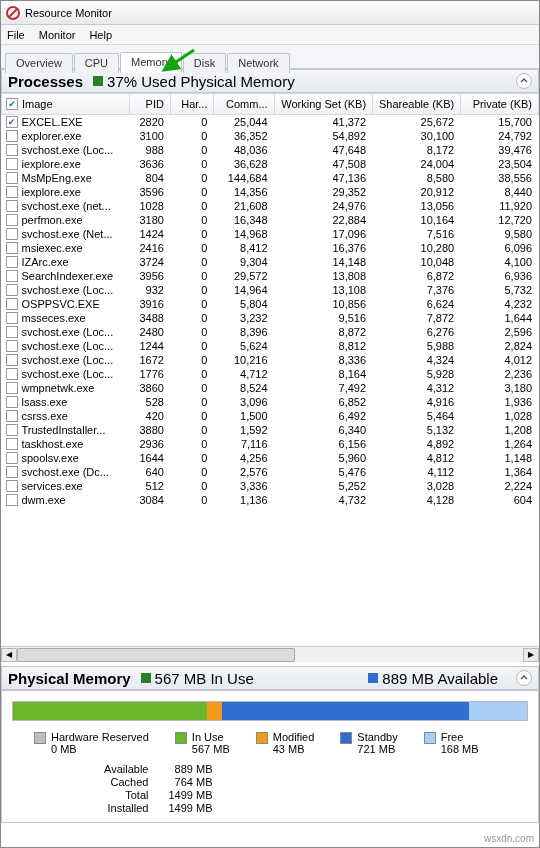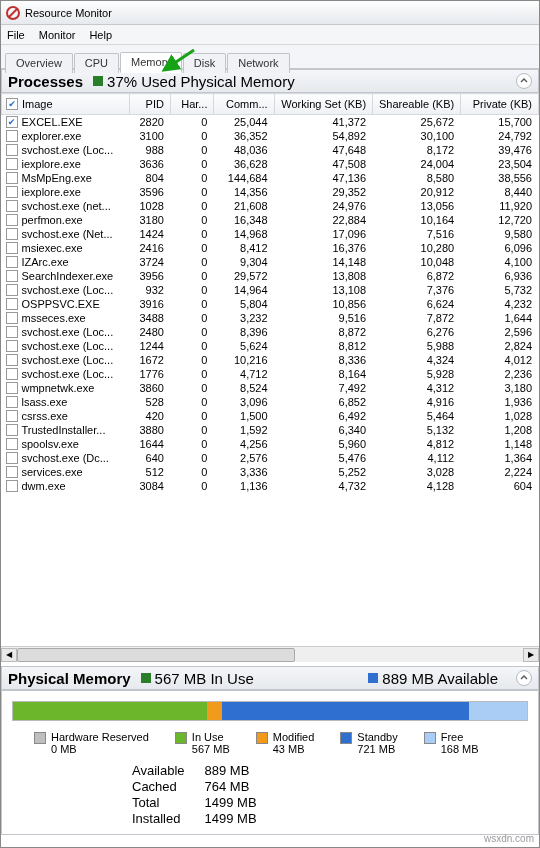--- a/index.html
+++ b/index.html
@@ -126,21 +126,21 @@
   height: 20px;
   background:#eee;
   border:1px solid #bbb;
   display:flex;
   margin: 2px 0 10px;
 }
 .usagebar div { height:100%; }
 .legend { display:flex; gap:26px; margin-left:22px; margin-bottom:8px;}
 .leg { display:flex; gap:5px; font-size:11px; }
 .leg .sw { width:12px; height:12px; border:1px solid #888; margin-top:1px;}
-.stats { display:grid; grid-template-columns: auto auto; column-gap: 20px; row-gap:1px; width:max-content; margin-left: 120px; font-size:13px;}
+.stats { display:grid; grid-template-columns: auto auto; column-gap: 20px; row-gap:1px; width:max-content; margin-left: 92px; font-size:11px;text-align:right;}
 .watermark { position:absolute; right:6px; bottom:4px; font-size:10px; color:#999;}
 </style>
 </head>
 <body>
 
 <div class="titlebar">
   <span class="icon">
     <svg width="14" height="14" viewBox="0 0 14 14">
         <circle cx="7" cy="7" r="6" fill="none" stroke="#c03030" stroke-width="2"></circle>
         <line x1="3" y1="11" x2="11" y2="3" stroke="#c03030" stroke-width="2"></line>
@@ -526,20 +526,34 @@
               <span class="cb"></span>
               <span>TrustedInstaller...</span>
             </span>
           </td>
           <td class="num">3880</td>
           <td class="num">0</td>
           <td class="num">1,592</td>
           <td class="num">6,340</td>
           <td class="num">5,132</td>
           <td class="num">1,208</td>
+        </tr>
+        <tr>
+          <td>
+            <span class="imgcell">
+              <span class="cb"></span>
+              <span>taskhost.exe</span>
+            </span>
+          </td>
+          <td class="num">2936</td>
+          <td class="num">0</td>
+          <td class="num">7,116</td>
+          <td class="num">6,156</td>
+          <td class="num">4,892</td>
+          <td class="num">1,264</td>
         </tr>
         <tr>
           <td>
             <span class="imgcell">
               <span class="cb"></span>
               <span>spoolsv.exe</span>
             </span>
           </td>
           <td class="num">1644</td>
           <td class="num">0</td>

